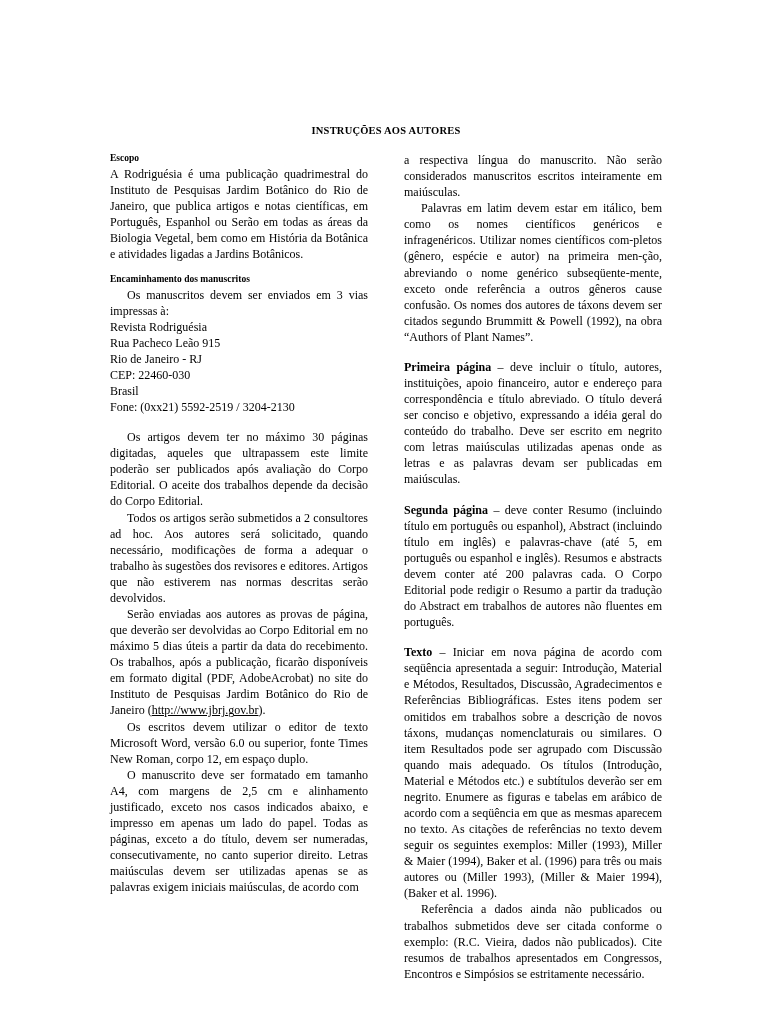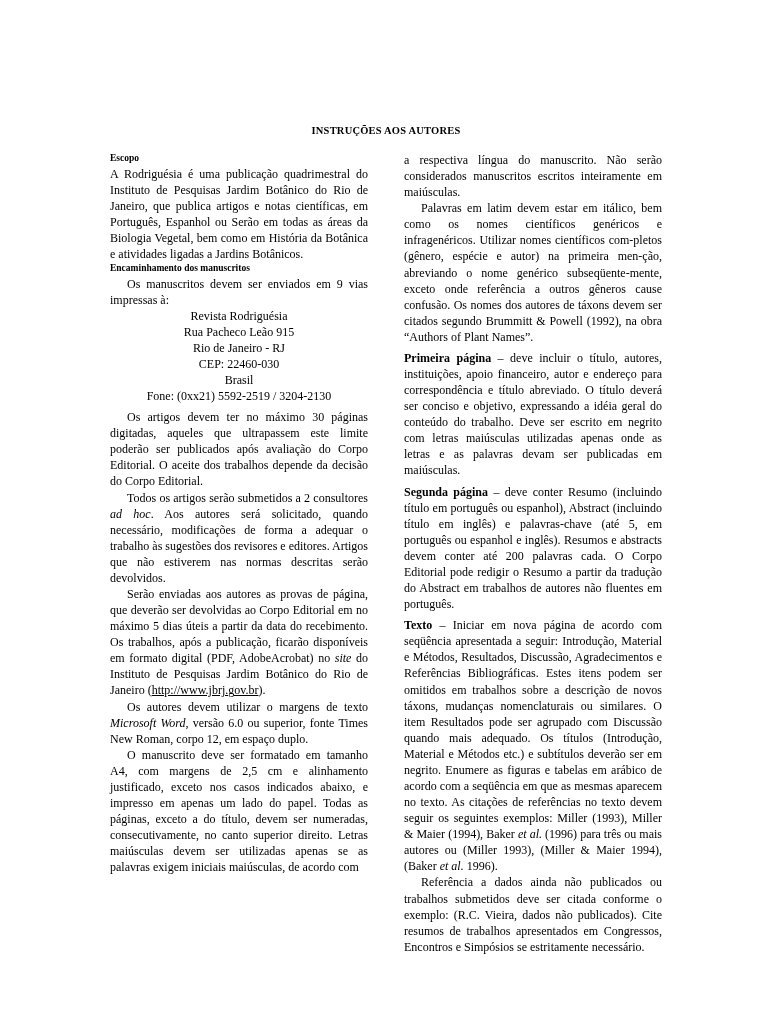--- a/index.html
+++ b/index.html
@@ -47,68 +47,67 @@
     font-size: 12px;
     line-height: 1.34;
     text-align: justify;
     margin: 0;
     hyphens: none;
   }
   p.indent {
     text-indent: 17px;
   }
   p.spaced {
-    margin-top: 5px;
+    margin-top: 14px;
   }
   p.addr {
-    text-align: center;
+    text-align: left;
   }
   .runhead {
     font-weight: bold;
   }
   .ital {
-    font-style: italic;
   }
   a.link {
     color: #000000;
     text-decoration: underline;
   }
 </style>
 </head>
 <body>
 
 <div class="page">
 
   <div class="doc-title">INSTRUÇÕES AOS AUTORES</div>
 
   <div class="columns">
 
     <div class="col">
 
       <h2 class="section">Escopo</h2>
       <p>A Rodriguésia é uma publicação quadrimestral do Instituto de Pesquisas Jardim Botânico do Rio de Janeiro, que publica artigos e notas científicas, em Português, Espanhol ou Serão em todas as áreas da Biologia Vegetal, bem como em História da Botânica e atividades ligadas a Jardins Botânicos.</p>
 
-      <h2 class="section" style="">Encaminhamento dos manuscritos</h2>
-      <p class="indent">Os manuscritos devem ser enviados em 9 vias impressas à:</p>
+      <h2 class="section" style="margin-top:11px;">Encaminhamento dos manuscritos</h2>
+      <p class="indent">Os manuscritos devem ser enviados em 3 vias impressas à:</p>
 
       <p class="addr">Revista Rodriguésia</p>
       <p class="addr">Rua Pacheco Leão 915</p>
       <p class="addr">Rio de Janeiro - RJ</p>
       <p class="addr">CEP: 22460-030</p>
       <p class="addr">Brasil</p>
       <p class="addr">Fone: (0xx21) 5592-2519 / 3204-2130</p>
 
       <p class="indent spaced">Os artigos devem ter no máximo 30 páginas digitadas, aqueles que ultrapassem este limite poderão ser publicados após avaliação do Corpo Editorial. O aceite dos trabalhos depende da decisão do Corpo Editorial.</p>
 
       <p class="indent"><span>Todos os artigos serão submetidos a 2 consultores </span><span class="ital">ad hoc</span><span>. Aos autores será solicitado, quando necessário, modificações de forma a adequar o trabalho às sugestões dos revisores e editores. Artigos que não estiverem nas normas descritas serão devolvidos.</span></p>
 
       <p class="indent"><span>Serão enviadas aos autores as provas de página, que deverão ser devolvidas ao Corpo Editorial em no máximo 5 dias úteis a partir da data do recebimento. Os trabalhos, após a publicação, ficarão disponíveis em formato digital (PDF, AdobeAcrobat) no </span><span class="ital">site</span><span> do Instituto de Pesquisas Jardim Botânico do Rio de Janeiro (</span><a class="link" href="#">http://www.jbrj.gov.br</a><span>).</span></p>
 
 
-      <p class="indent"><span>Os autores devem utilizar o margens de texto </span><span class="ital">Microsoft Word</span><span>, versão 6.0 ou superior, fonte Times New Roman, corpo 12, em espaço duplo.</span></p>
+      <p class="indent"><span>Os escritos devem utilizar o editor de texto </span><span class="ital">Microsoft Word</span><span>, versão 6.0 ou superior, fonte Times New Roman, corpo 12, em espaço duplo.</span></p>
 
       <p class="indent">O manuscrito deve ser formatado em tamanho A4, com margens de 2,5 cm e alinhamento justificado, exceto nos casos indicados abaixo, e impresso em apenas um lado do papel. Todas as páginas, exceto a do título, devem ser numeradas, consecutivamente, no canto superior direito. Letras maiúsculas devem ser utilizadas apenas se as palavras exigem iniciais maiúsculas, de acordo com</p>
 
     </div>
 
     <div class="col">
 
       <p>a respectiva língua do manuscrito. Não serão considerados manuscritos escritos inteiramente em maiúsculas.</p>
 
       <p class="indent">Palavras em latim devem estar em itálico, bem como os nomes científicos genéricos e infragenéricos. Utilizar nomes científicos com-pletos (gênero, espécie e autor) na primeira men-ção, abreviando o nome genérico subseqüente-mente, exceto onde referência a outros gêneros cause confusão. Os nomes dos autores de táxons devem ser citados segundo Brummitt &amp; Powell (1992), na obra “Authors of Plant Names”.</p>

